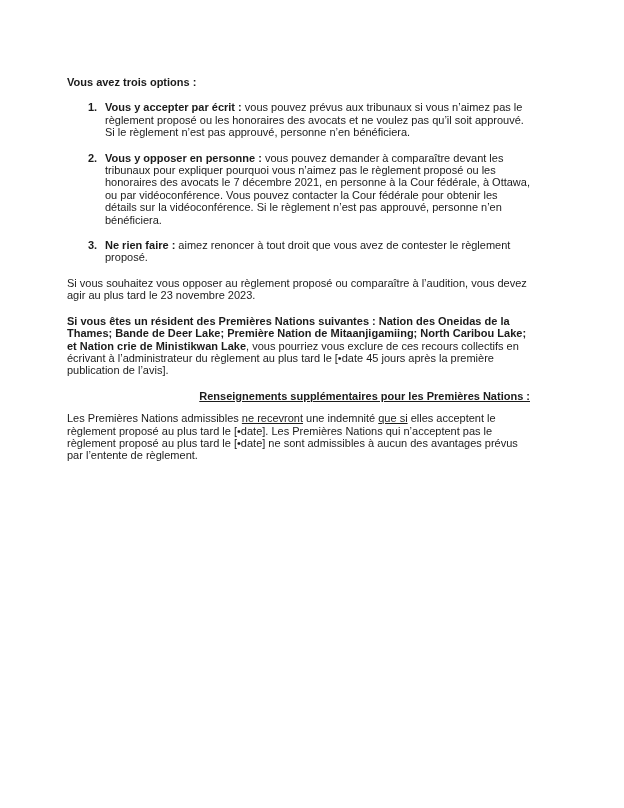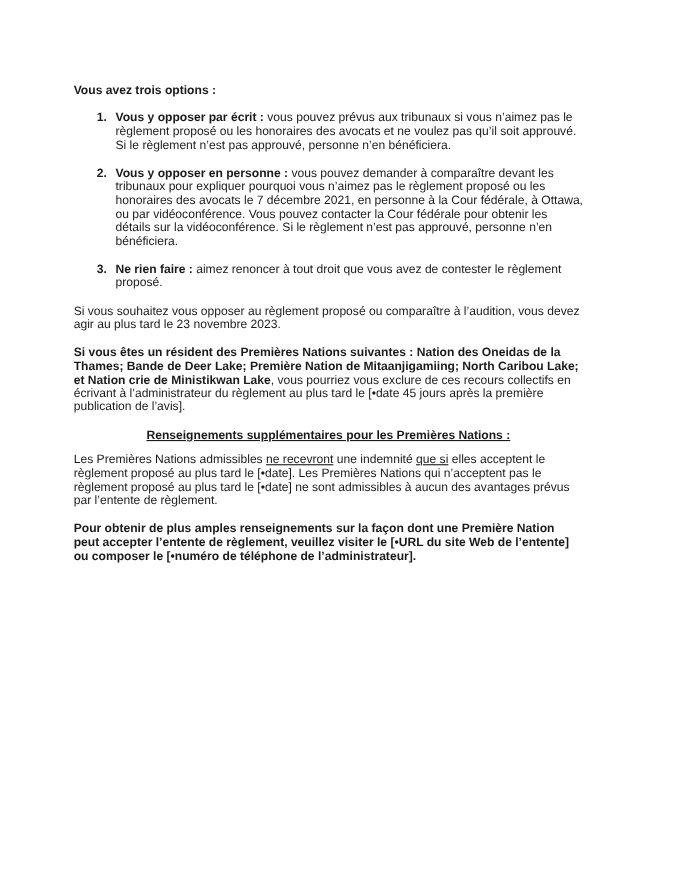--- a/index.html
+++ b/index.html
@@ -34,51 +34,50 @@
     position: relative;
     padding-left: 38px;
     margin: 0 0 13px 0;
   }
   ol.options li .num {
     position: absolute;
     left: 21px;
     top: 0;
   }
   .heading {
-    text-align: center;
+    text-align: right;
     margin-top: 6px !important;
     margin-bottom: 10px !important;
   }
 </style>
 </head>
 <body>
 
 <div class="page">
 
   <p class="bold">Vous avez trois options :</p>
 
   <ol class="options">
     <li>
       <span class="num bold">1.</span>
-      <span class="bold">Vous y opposer par écrit :</span><span> vous pouvez prévus aux tribunaux si vous n’aimez pas le règlement proposé ou les honoraires des avocats et ne voulez pas qu’il soit approuvé. Si le règlement n’est pas approuvé, personne n’en bénéficiera.</span>
+      <span class="bold">Vous y accepter par écrit :</span><span> vous pouvez prévus aux tribunaux si vous n’aimez pas le règlement proposé ou les honoraires des avocats et ne voulez pas qu’il soit approuvé. Si le règlement n’est pas approuvé, personne n’en bénéficiera.</span>
     </li>
     <li>
       <span class="num bold">2.</span>
       <span class="bold">Vous y opposer en personne :</span><span> vous pouvez demander à comparaître devant les tribunaux pour expliquer pourquoi vous n’aimez pas le règlement proposé ou les honoraires des avocats le 7 décembre 2021, en personne à la Cour fédérale, à Ottawa, ou par vidéoconférence. Vous pouvez contacter la Cour fédérale pour obtenir les détails sur la vidéoconférence. Si le règlement n’est pas approuvé, personne n’en bénéficiera.</span>
     </li>
     <li>
       <span class="num bold">3.</span>
       <span class="bold">Ne rien faire :</span><span> aimez renoncer à tout droit que vous avez de contester le règlement proposé.</span>
     </li>
   </ol>
 
   <p>Si vous souhaitez vous opposer au règlement proposé ou comparaître à l’audition, vous devez agir au plus tard le 23 novembre 2023.</p>
 
   <p><span class="bold">Si vous êtes un résident des Premières Nations suivantes : Nation des Oneidas de la Thames; Bande de Deer Lake; Première Nation de Mitaanjigamiing; North Caribou Lake; et Nation crie de Ministikwan Lake</span><span>, vous pourriez vous exclure de ces recours collectifs en écrivant à l’administrateur du règlement au plus tard le [•date 45 jours après la première publication de l’avis].</span></p>
 
 
   <p class="heading"><span class="bold underline">Renseignements supplémentaires pour les Premières Nations :</span></p>
 
   <p><span>Les Premières Nations admissibles </span><span class="underline">ne recevront</span><span> une indemnité </span><span class="underline">que si</span><span> elles acceptent le règlement proposé au plus tard le [•date]. Les Premières Nations qui n’acceptent pas le règlement proposé au plus tard le [•date] ne sont admissibles à aucun des avantages prévus par l’entente de règlement.</span></p>
 
-  <p class="bold">Pour obtenir de plus amples renseignements sur la façon dont une Première Nation peut accepter l’entente de règlement, veuillez visiter le [•URL du site Web de l’entente] ou composer le [•numéro de téléphone de l’administrateur].</p>
 
 </div>
 
 </body></html>

